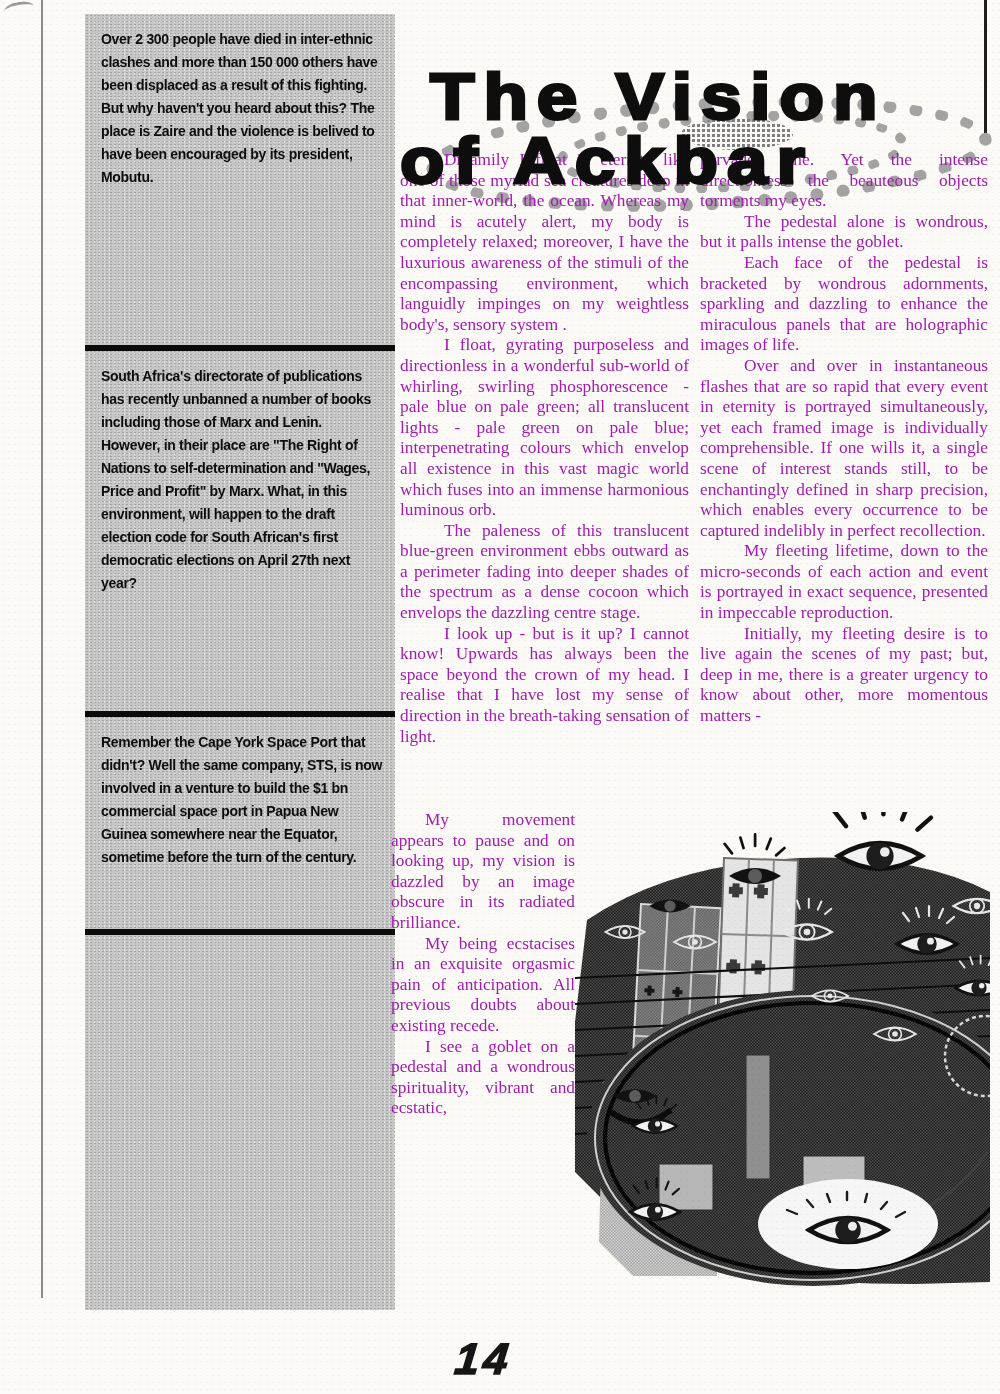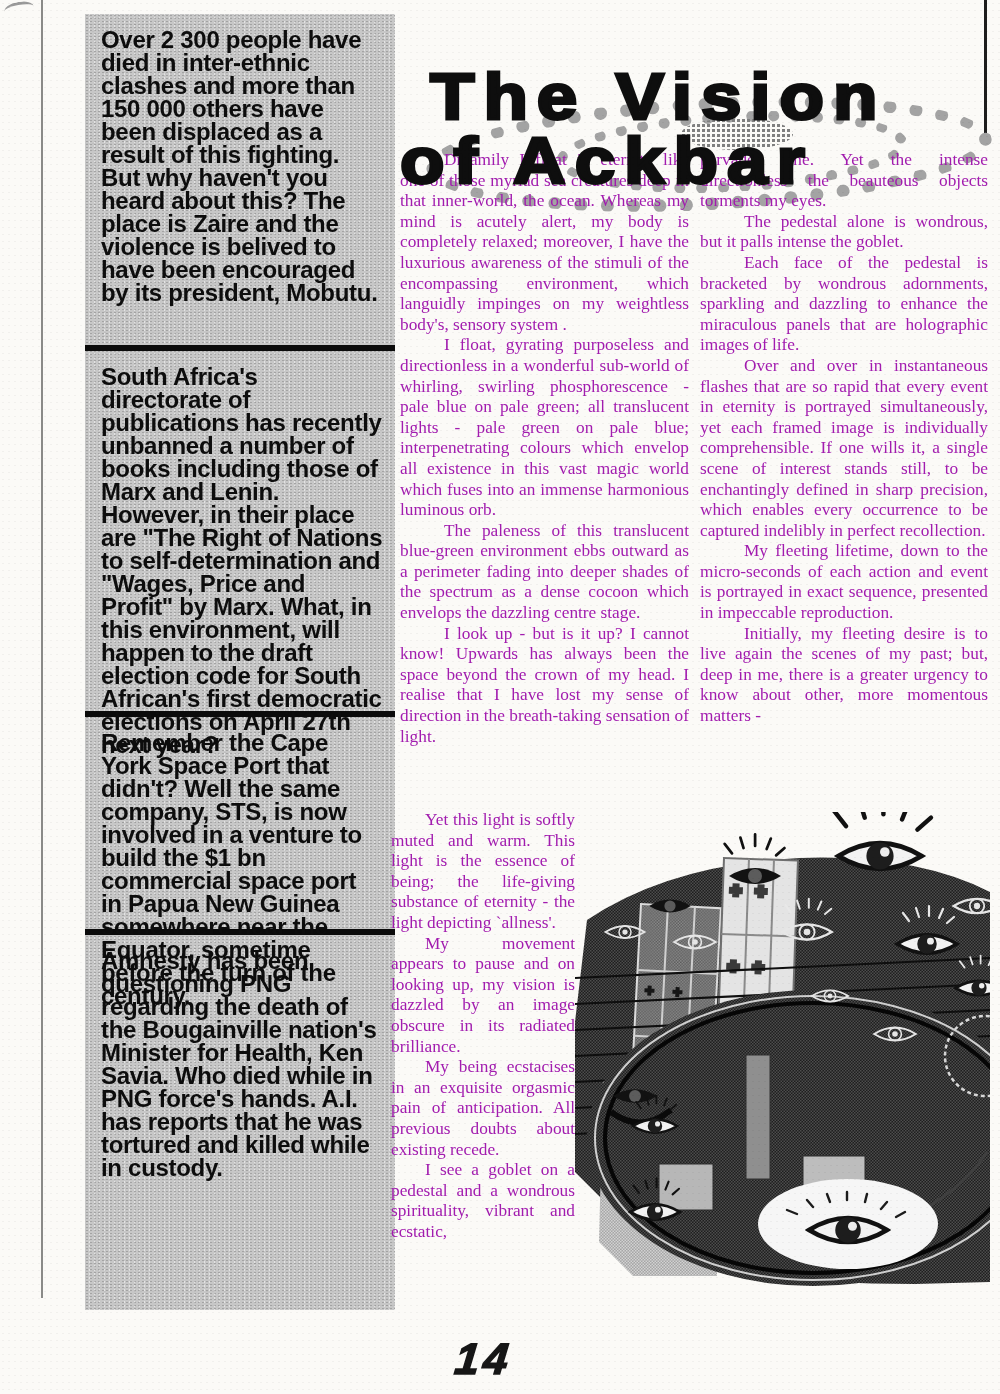--- a/index.html
+++ b/index.html
@@ -25,21 +25,21 @@
     background-color:#c7c7c7;
     background-image:
       radial-gradient(rgba(70,70,70,.28) 1px, transparent 1.2px),
       radial-gradient(rgba(255,255,255,.5) 1px, transparent 1.1px);
     background-size:4px 3px,5px 4px;background-position:0 0,2px 2px;
     box-sizing:border-box;
   }
   .sb-block{
     box-sizing:border-box;padding:14px 12px 0 16px;
     font-family:"Liberation Sans",sans-serif;font-weight:bold;
-    font-size:24px;line-height:23px;letter-spacing:-.3px;color:#0d0d0d;
+    font-size:14px;line-height:23px;letter-spacing:-.3px;color:#0d0d0d;
     overflow:visible;
   }
   .sb-b1{height:331px;}
   .sb-b2{height:360px;}
   .sb-b3{height:212px;}
   .sb-b4{height:255px;}
   .sb-rule{height:6px;background:#0b0b0b;}
 
   
   #masthead{position:absolute;left:398px;top:6px;width:592px;height:142px;margin-top:48px;}
@@ -88,40 +88,38 @@
   <div class="corner-squiggle"></div>
   <div class="edge-mark-right"></div>
 
   <div id="sidebar">
     <div class="sb-block sb-b1">Over 2 300 people have died in inter-ethnic clashes and more than 150 000 others have been displaced as a result of this fighting. But why haven't you heard about this? The place is Zaire and the violence is belived to have been encouraged by its president, Mobutu.</div>
     <div class="sb-rule"></div>
     <div class="sb-block sb-b2">South Africa's directorate of publications has recently unbanned a number of books including those of Marx and Lenin. However, in their place are "The Right of Nations to self-determination and "Wages, Price and Profit" by Marx. What, in this environment, will happen to the draft election code for South African's first democratic elections on April 27th next year?</div>
     <div class="sb-rule"></div>
     <div class="sb-block sb-b3">Remember the Cape York Space Port that didn't? Well the same company, STS, is now involved in a venture to build the $1 bn commercial space port in Papua New Guinea somewhere near the Equator, sometime before the turn of the century.</div>
     <div class="sb-rule"></div>
-    <div class="sb-block sb-b4">Amnesty has been questioning PNG regarding the death of the Bougainville nation's Minister for Health, Ken Savia. Who died while in PNG force's hands. A.I. has reports that he was tortured and killed while in custody.</div>
   </div>
 
   <div id="masthead">
     <div class="ring ring-outer"></div>
     <div class="ring ring-inner"></div>
     <div class="ring-core"></div>
     <h1 class="mast-line mast-1">The Vision</h1>
     <h1 class="mast-line mast-2">of Ackbar</h1>
   </div>
 
   <div id="col1-top" class="bodycol">
     <p>Dreamily I float in eternity like one of those myriad sea creatures deep in that inner-world, the ocean. Whereas my mind is acutely alert, my body is completely relaxed; moreover, I have the luxurious awareness of the stimuli of the encompassing environment, which languidly impinges on my weightless body's, sensory system .</p>
     <p>I float, gyrating purposeless and directionless in a wonderful sub-world of whirling, swirling phosphorescence - pale blue on pale green; all translucent lights - pale green on pale blue; interpenetrating colours which envelop all existence in this vast magic world which fuses into an immense harmonious luminous orb.</p>
     <p>The paleness of this translucent blue-green environment ebbs outward as a perimeter fading into deeper shades of the spectrum as a dense cocoon which envelops the dazzling centre stage.</p>
     <p>I look up - but is it up? I cannot know! Upwards has always been the space beyond the crown of my head. I realise that I have lost my sense of direction in the breath-taking sensation of light.</p>
   </div>
 
   <div id="col1-narrow" class="bodycol">
-    <p>Yet this light is softly muted and warm. This light is the essence of being; the life-giving substance of eternity - the light depicting `allness'.</p>
     <p>My movement appears to pause and on looking up, my vision is dazzled by an image obscure in its radiated brilliance.</p>
     <p>My being ecstacises in an exquisite orgasmic pain of anticipation. All previous doubts about existing recede.</p>
     <p>I see a goblet on a pedestal and a wondrous spirituality, vibrant and ecstatic,</p>
   </div>
 
   <div id="col2" class="bodycol">
     <p class="noindent">pervades me. Yet the intense directionless the beauteous objects torments my eyes.</p>
     <p>The pedestal alone is wondrous, but it palls intense the goblet.</p>
     <p>Each face of the pedestal is bracketed by wondrous adornments, sparkling and dazzling to enhance the miraculous panels that are holographic images of life.</p>
     <p>Over and over in instantaneous flashes that are so rapid that every event in eternity is portrayed simultaneously, yet each framed image is individually comprehensible. If one wills it, a single scene of interest stands still, to be enchantingly defined in sharp precision, which enables every occurrence to be captured indelibly in perfect recollection.</p>

